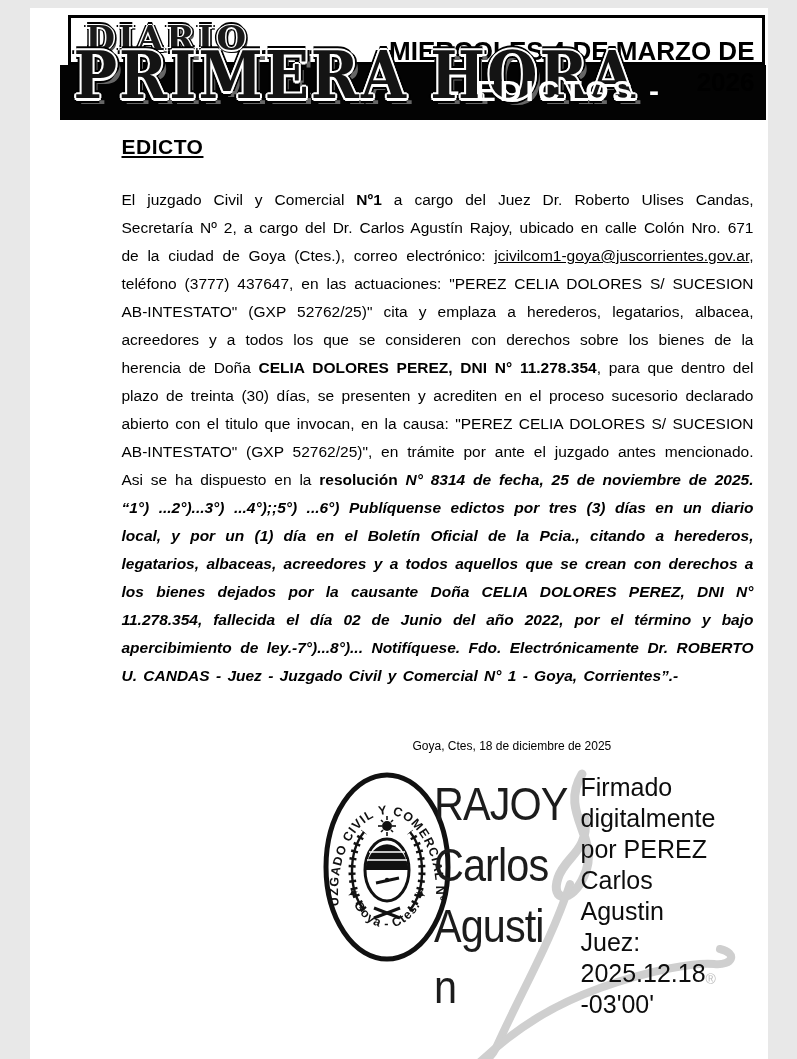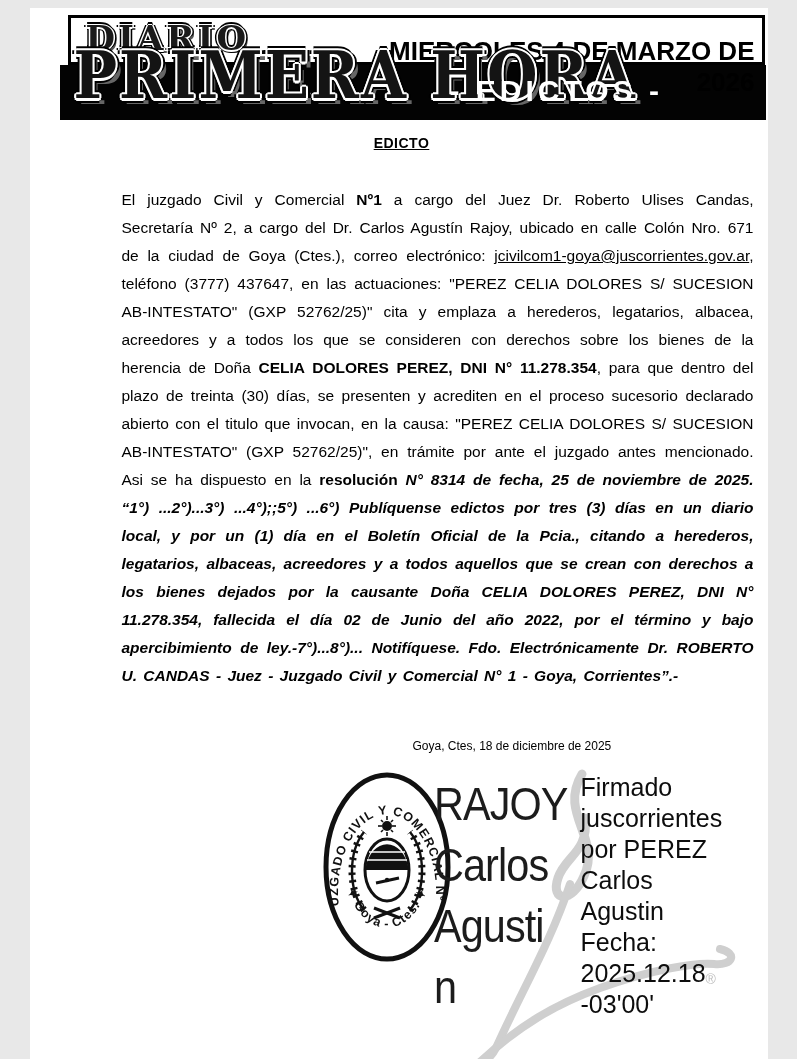--- a/index.html
+++ b/index.html
@@ -17,22 +17,22 @@
           font-size:58px;letter-spacing:2px;color:#141414;z-index:6;transform:scaleY(1.12);transform-origin:left top;
           text-shadow:-2px 0 0 #fff,2px 0 0 #fff,0 -2px 0 #fff,0 2px 0 #fff,
                       -1.5px -1.5px 0 #fff,1.5px -1.5px 0 #fff,-1.5px 1.5px 0 #fff,1.5px 1.5px 0 #fff,
                       -4px 0 0 #000,4px 0 0 #000,0 4px 0 #000,0 -4px 0 #000,5px 5px 0 #666;}
   .date-banner{position:absolute;left:320px;top:28px;width:405px;text-align:right;
           font-weight:bold;font-size:26px;letter-spacing:0px;color:#000;z-index:4;}
   .section-banner{position:absolute;left:420px;top:66px;width:296px;text-align:left;
           font-weight:bold;font-size:30px;letter-spacing:4px;color:#fff;z-index:7;}
 
   
-  .edicto-title{position:absolute;left:92px;top:127px;width:560px;text-align:center;
-          font-weight:bold;font-size:14px;letter-spacing:.5px;text-decoration:underline;}
+  .edicto-title{position:absolute;left:92px;top:127px;width:560px;text-align:left;
+          font-weight:bold;font-size:21px;letter-spacing:.5px;text-decoration:underline;}
   .notice-body{position:absolute;left:92px;top:178px;width:632px;
           font-size:15.5px;line-height:28px;text-align:justify;word-spacing:2px;}
   .seg-normal{font-weight:normal;}
   .seg-bold{font-weight:bold;}
   .seg-bolditalic{font-weight:bold;font-style:italic;}
   .seg-underline{text-decoration:underline;}
   .dateline{position:absolute;left:383px;top:731px;font-size:12px;}
 
   
   .seal{position:absolute;left:292px;top:762px;z-index:2;}
@@ -114,22 +114,22 @@
   <div class="reg-mark">®</div>
 
   <div class="sig-name">
       <div class="tline">RAJOY</div>
       <div class="tline">Carlos</div>
       <div class="tline">Agusti</div>
       <div class="tline">n</div>
     </div>
   <div class="sig-details">
       <div class="tline">Firmado</div>
-      <div class="tline">juscorrientes</div>
+      <div class="tline">digitalmente</div>
       <div class="tline">por PEREZ</div>
       <div class="tline">Carlos</div>
       <div class="tline">Agustin</div>
-      <div class="tline">Fecha:</div>
+      <div class="tline">Juez:</div>
       <div class="tline">2025.12.18</div>
       <div class="tline">-03'00'</div>
     </div>
 
 </div>
 
 </body></html>

